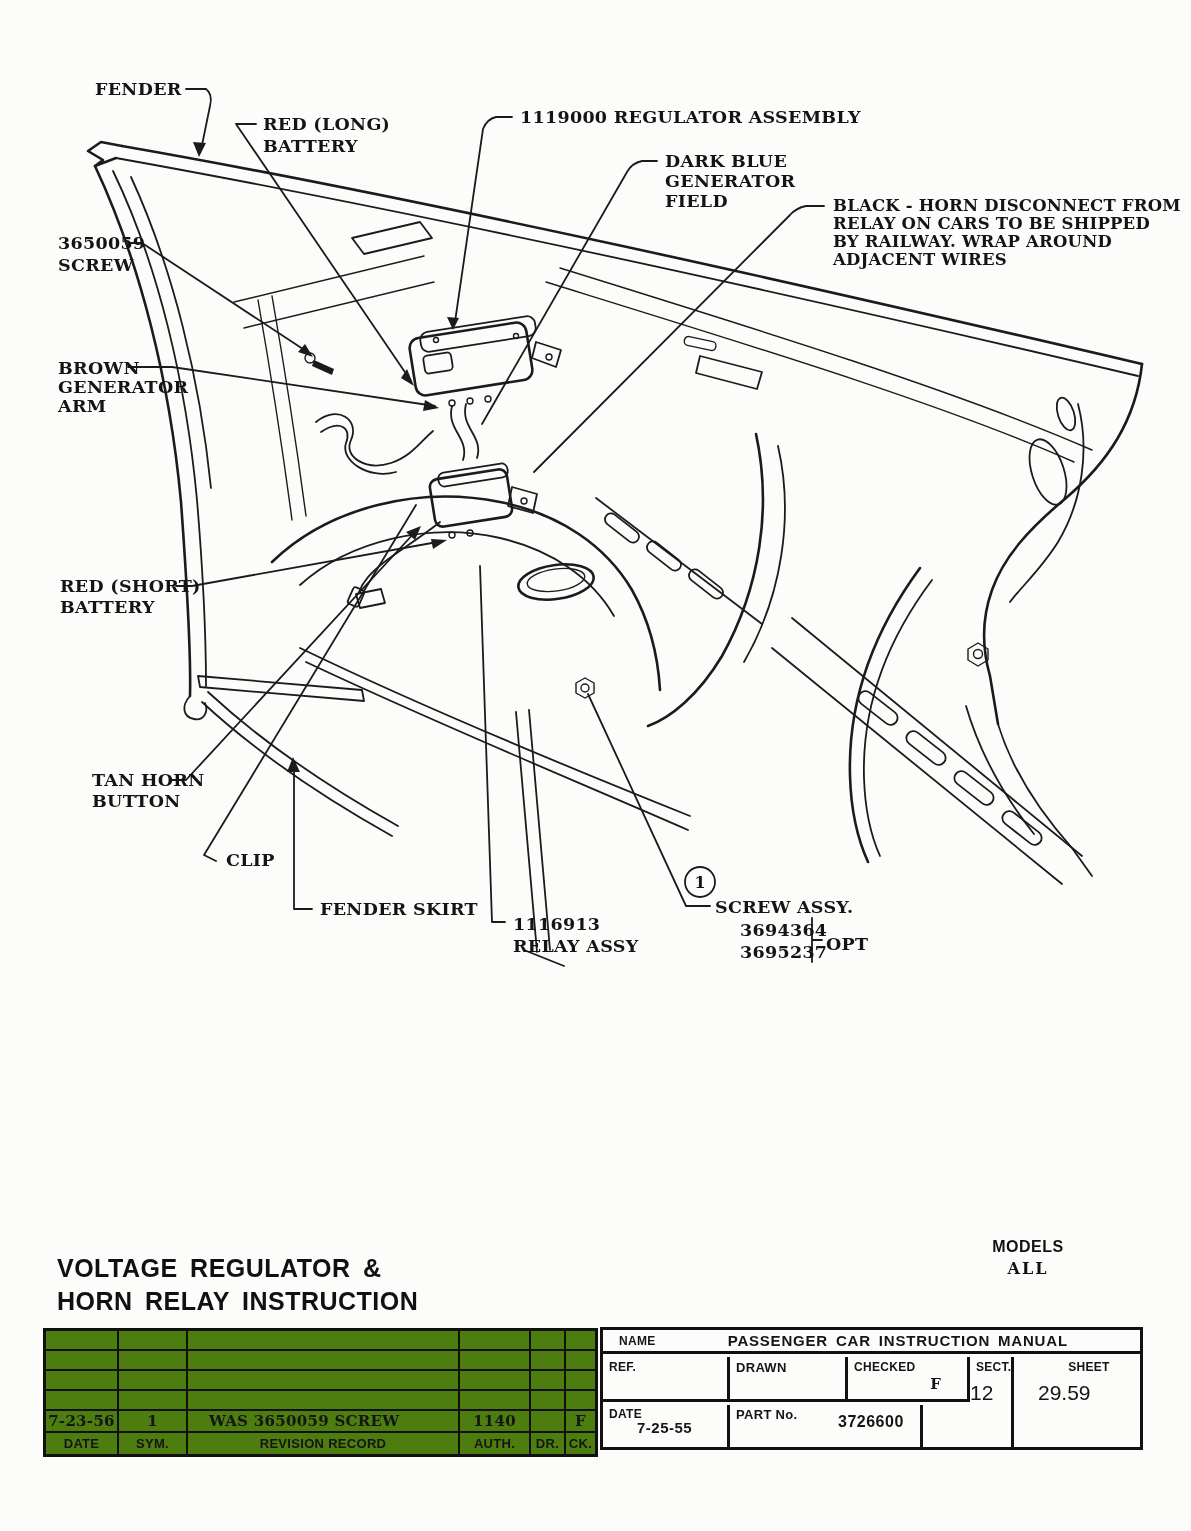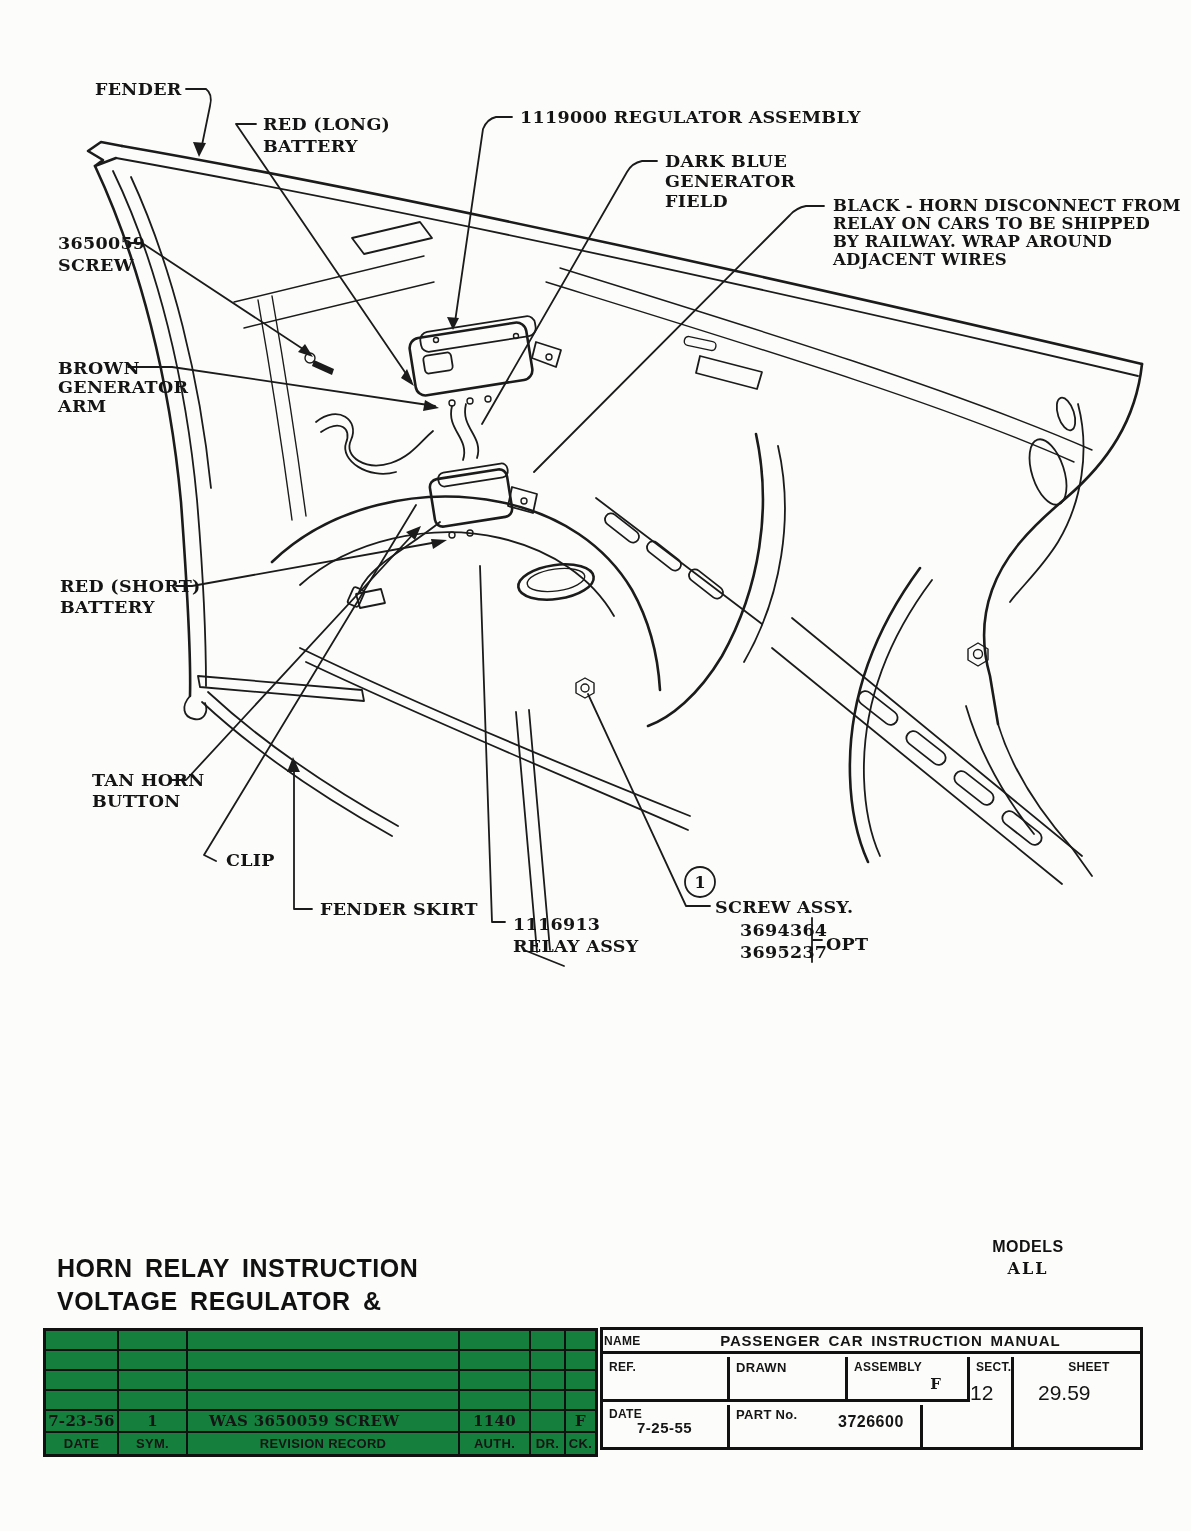--- a/index.html
+++ b/index.html
@@ -17,21 +17,21 @@
   
   .main-title{position:absolute;left:57px;top:1252px;font-weight:bold;font-size:25px;
               line-height:33px;letter-spacing:.5px;word-spacing:5px;color:#111;}
   .models{position:absolute;left:968px;top:1238px;width:120px;text-align:center;}
   .models-label{font-weight:bold;font-size:16px;letter-spacing:.5px;color:#111;}
   .models-value{font-family:"DejaVu Serif",serif;font-weight:bold;font-size:16px;letter-spacing:2px;margin-top:3px;color:#111;}
 
   
   .rev-table{position:absolute;left:43px;top:1328px;width:555px;height:129px;border:3px solid #111;
              box-sizing:border-box;display:grid;grid-template-columns:73px 69px 272px 71px 35px 1fr;
-             grid-template-rows:20px 20px 20px 20px 22px 1fr;background:#15803d;}
+             grid-template-rows:20px 20px 20px 20px 22px 1fr;background:#4d7c0f;}
   .rev-table>div{border-right:2px solid #111;border-bottom:2px solid #111;box-sizing:border-box;
                  display:flex;align-items:center;justify-content:center;overflow:hidden;}
   .rev-table>div:nth-child(6n){border-right:none;}
   .rev-table>div:nth-child(n+31){border-bottom:none;}
   .rev-entry{font-family:"DejaVu Serif",serif;font-weight:bold;font-size:15px;letter-spacing:.3px;}
   .rev-entry.left{justify-content:flex-start;padding-left:21px;}
   .rev-head{font-weight:bold;font-size:13px;letter-spacing:.3px;}
 
   
   .tblock{position:absolute;left:600px;top:1327px;width:543px;height:123px;border:3px solid #111;
@@ -224,22 +224,22 @@
       <text class="lbl" x="740" y="936">3694364</text>
       <text class="lbl" x="740" y="958">3695237</text>
       <text class="lbl" x="826" y="950">OPT</text>
 
       <text class="callout-num" x="700" y="888">1</text>
     </g>
   </svg>
 
   
   <div class="main-title">
+    <div>VOLTAGE REGULATOR &amp;</div>
     <div>HORN RELAY INSTRUCTION</div>
-    <div>VOLTAGE REGULATOR &amp;</div>
   </div>
 
   <div class="models">
     <div class="models-label">MODELS</div>
     <div class="models-value">ALL</div>
   </div>
 
   
   <div class="rev-table">
 
@@ -280,34 +280,34 @@
     <div class="rev-head">REVISION RECORD</div>
     <div class="rev-head">AUTH.</div>
     <div class="rev-head">DR.</div>
     <div class="rev-head">CK.</div>
   </div>
 
   
   <div class="tblock">
 
     <div class="tcell" style="left:0;top:0;width:537px;height:24px;border-bottom:3px solid #111;display:flex;align-items:center;">
-      <span class="tlabel" style="padding-left:1px;">NAME</span>
+      <span class="tlabel" style="padding-left:16px;">NAME</span>
       <span class="tval" style="flex:1;text-align:center;font-size:15px;letter-spacing:.8px;word-spacing:3px;">PASSENGER CAR INSTRUCTION MANUAL</span>
     </div>
 
     <div class="tcell" style="left:0;top:27px;width:127px;height:45px;border-right:3px solid #111;border-bottom:3px solid #111;">
       <span class="tlabel" style="position:absolute;left:6px;top:3px;">REF.</span>
     </div>
 
     <div class="tcell" style="left:127px;top:27px;width:118px;height:45px;border-right:3px solid #111;border-bottom:3px solid #111;">
       <span class="tlabel" style="position:absolute;left:6px;top:3px;font-size:13px;">DRAWN</span>
     </div>
 
     <div class="tcell" style="left:245px;top:27px;width:122px;height:45px;border-right:3px solid #111;border-bottom:3px solid #111;">
-      <span class="tlabel" style="position:absolute;left:6px;top:3px;">ASSEMBLY</span>
+      <span class="tlabel" style="position:absolute;left:6px;top:3px;">CHECKED</span>
       <span style="position:absolute;right:26px;bottom:6px;font-family:'DejaVu Serif',serif;font-weight:bold;font-size:15px;">F</span>
     </div>
 
     <div class="tcell" style="left:0;top:75px;width:127px;height:42px;border-right:3px solid #111;">
       <span class="tlabel" style="position:absolute;left:6px;top:2px;">DATE</span>
       <span class="tval" style="position:absolute;left:34px;top:14px;font-size:15px;letter-spacing:.5px;">7-25-55</span>
     </div>
 
     <div class="tcell" style="left:127px;top:75px;width:193px;height:42px;border-right:3px solid #111;">
       <span class="tlabel" style="position:absolute;left:6px;top:2px;font-size:13px;">PART No.</span>

